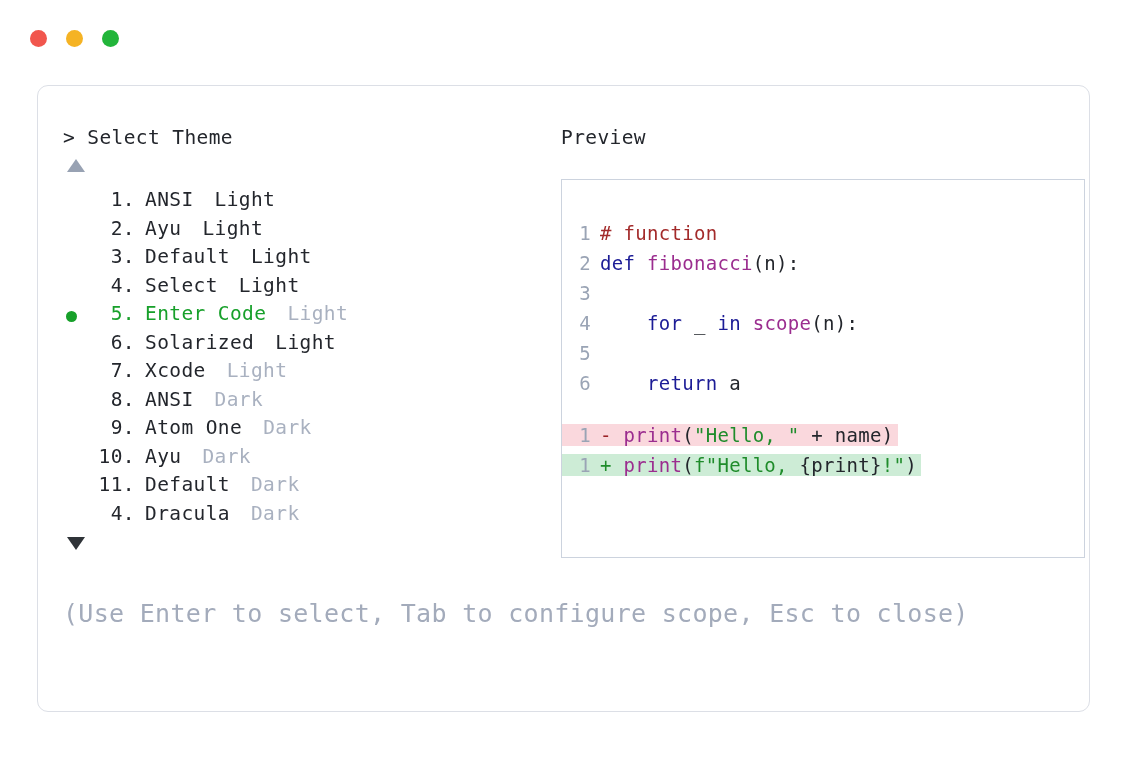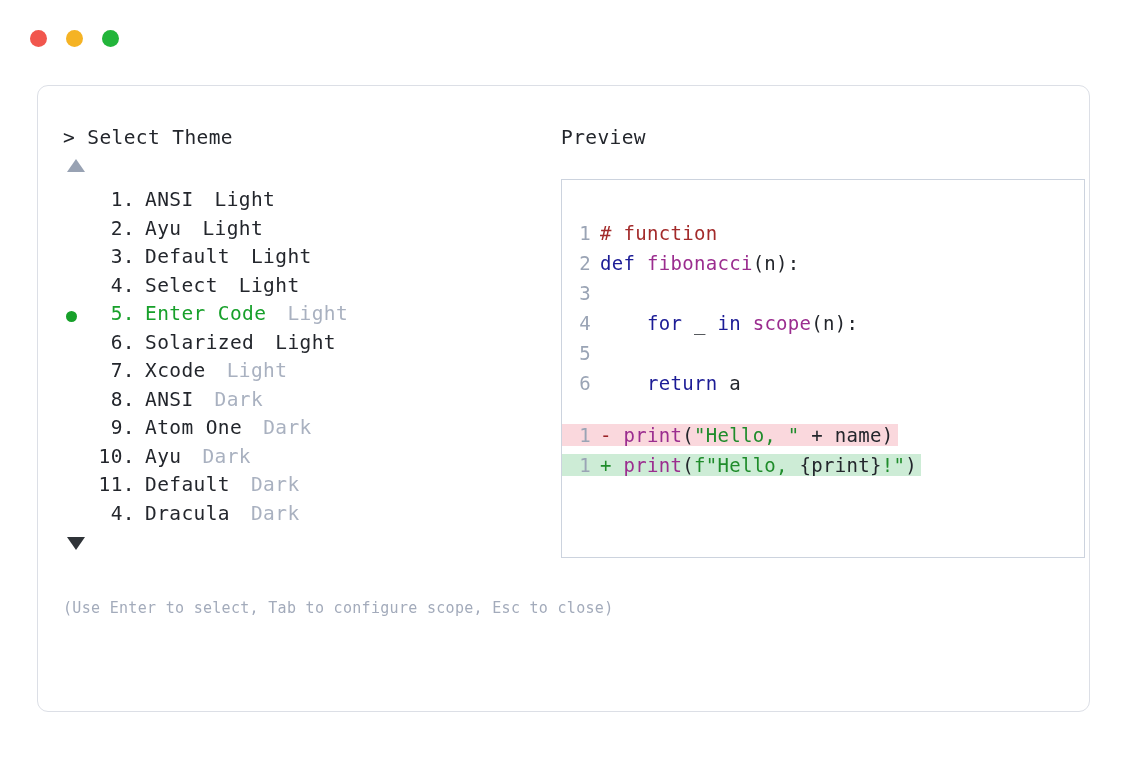--- a/index.html
+++ b/index.html
@@ -139,21 +139,21 @@
     padding-left: 9px;
     color: #a9b1c0;
     margin-left: 12px;
   }
 
   
   .hint {
     position: absolute;
     left: 25px;
     top: 513px;
-    font-size: 15px;
+    font-size: 25px;
     letter-spacing: 0.3px;
     color: #a3abbb;
     white-space: pre;
   }
 
   
   .preview-col {
     position: absolute;
     left: 500px;
     top: 38px;

